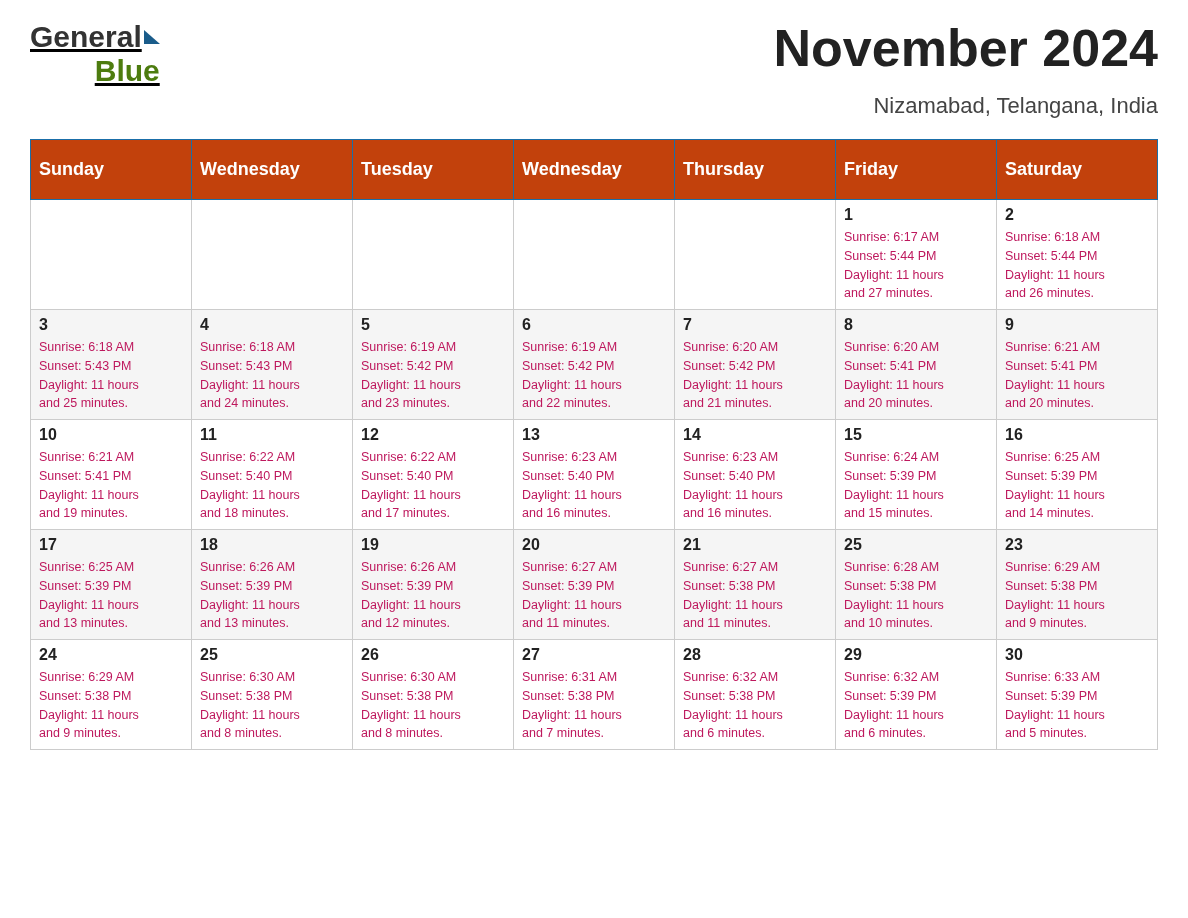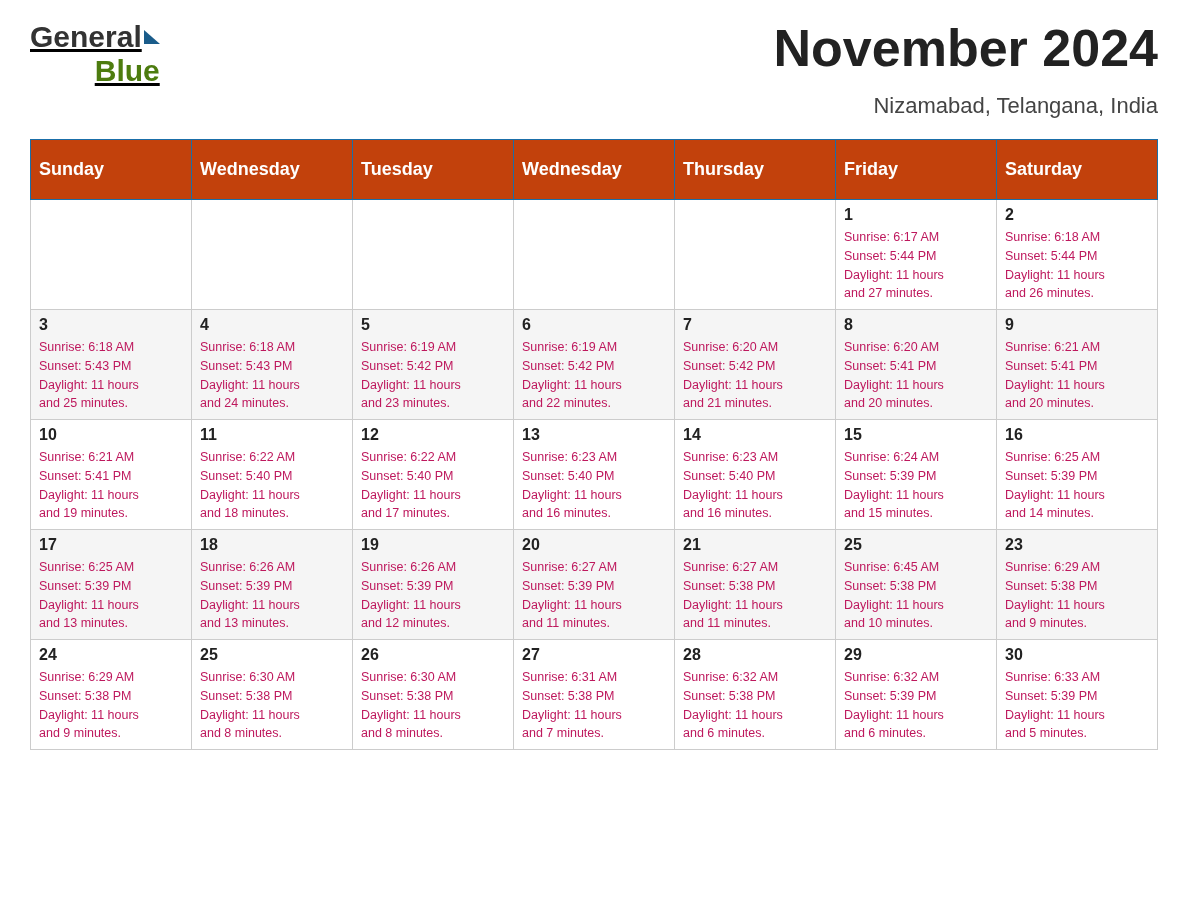--- a/index.html
+++ b/index.html
@@ -290,21 +290,21 @@
         </td>
         <td>
           <span class="day-number">21</span>
           <div class="day-info" style="white-space: pre-line;">Sunrise: 6:27 AM
 Sunset: 5:38 PM
 Daylight: 11 hours
 and 11 minutes.</div>
         </td>
         <td>
           <span class="day-number">25</span>
-          <div class="day-info" style="white-space: pre-line;">Sunrise: 6:45 AM
+          <div class="day-info" style="white-space: pre-line;">Sunrise: 6:28 AM
 Sunset: 5:38 PM
 Daylight: 11 hours
 and 10 minutes.</div>
         </td>
         <td>
           <span class="day-number">23</span>
           <div class="day-info" style="white-space: pre-line;">Sunrise: 6:29 AM
 Sunset: 5:38 PM
 Daylight: 11 hours
 and 9 minutes.</div>

